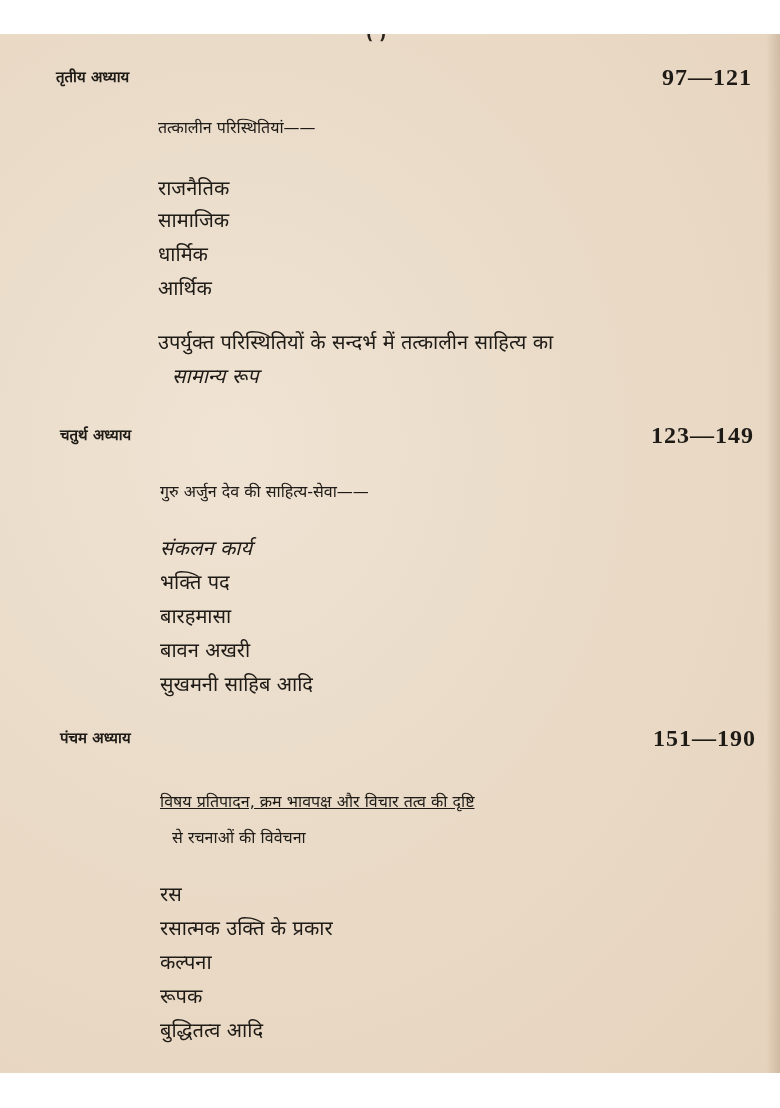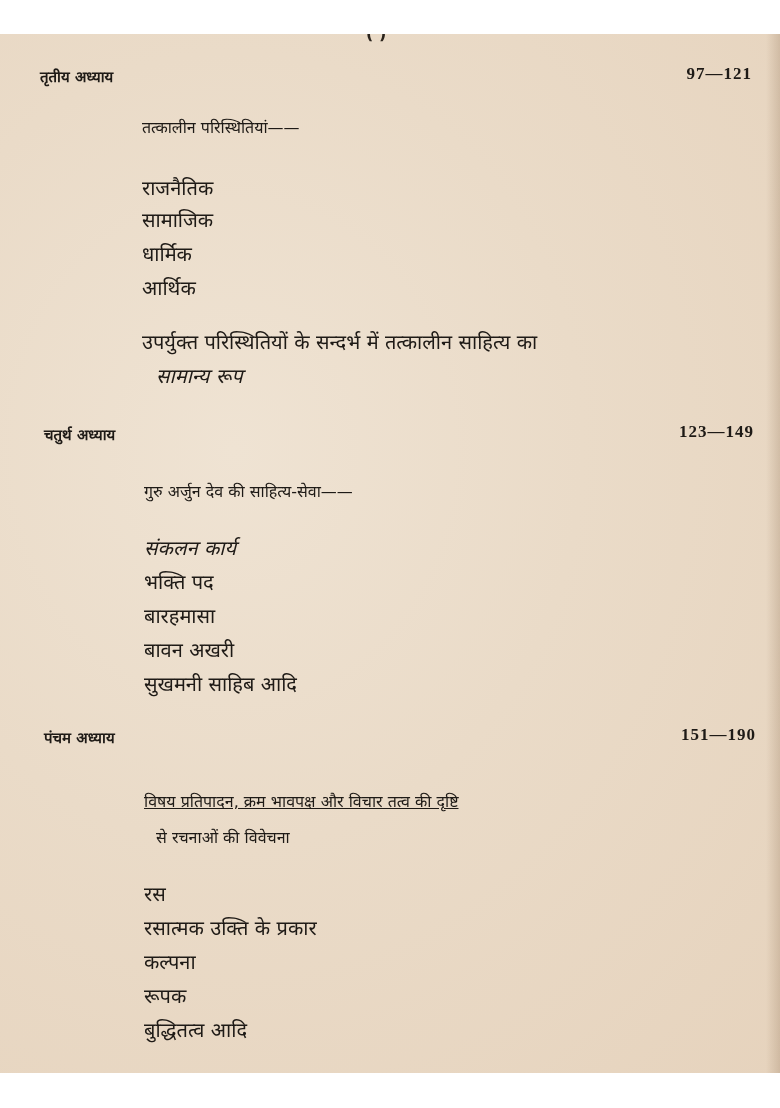--- a/index.html
+++ b/index.html
@@ -12,23 +12,23 @@
     background: radial-gradient(ellipse at 30% 40%, #efe3d3 0%, #eadbc8 45%, #e6d3bd 100%);
     overflow: hidden;
   }
   .page::after {
     content: ""; position: absolute; right: 0; top: 0; width: 14px; height: 100%;
     background: linear-gradient(to right, rgba(0,0,0,0), rgba(140,110,80,0.25));
   }
   .page-marker {
     position: absolute; left: 366px; top: -10px; font-size: 16px; font-weight: bold; color: #2a231c;
   }
-  .abs { position: absolute; white-space: nowrap; }
+  .abs { position: absolute; white-space: nowrap; margin-left: 16px; }
   .chapter-title { font-size: 15px; font-weight: bold; }
-  .page-range { font-family: "Liberation Serif", serif; font-size: 17px; font-weight: bold; letter-spacing: 1px; }
+  .page-range { font-family: "Liberation Serif", serif; font-size: 24px; font-weight: bold; letter-spacing: 1px; }
   .heading { font-size: 16px; }
   .item { font-size: 20px; }
 </style>
 </head>
 <body>
 
 <div class="page">
   <div class="page-marker">( )</div>
 
   <section>

